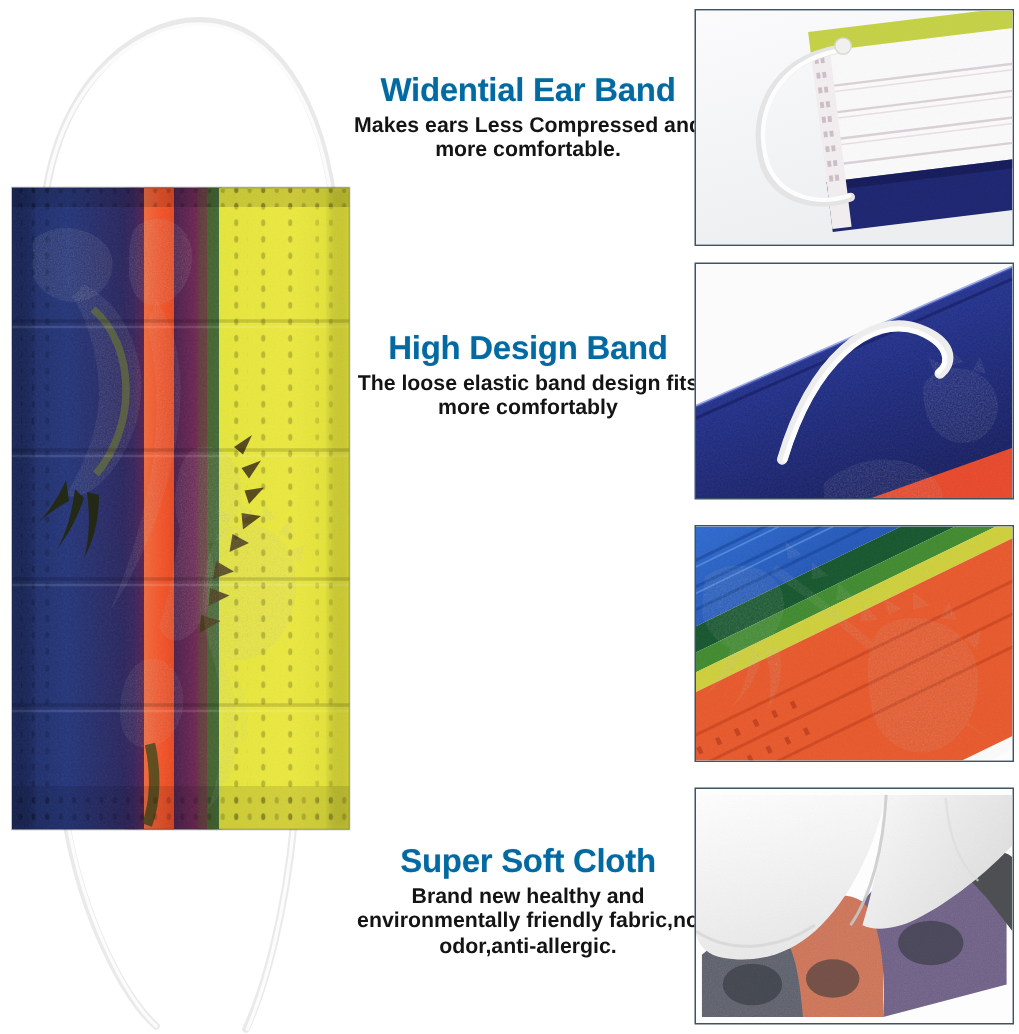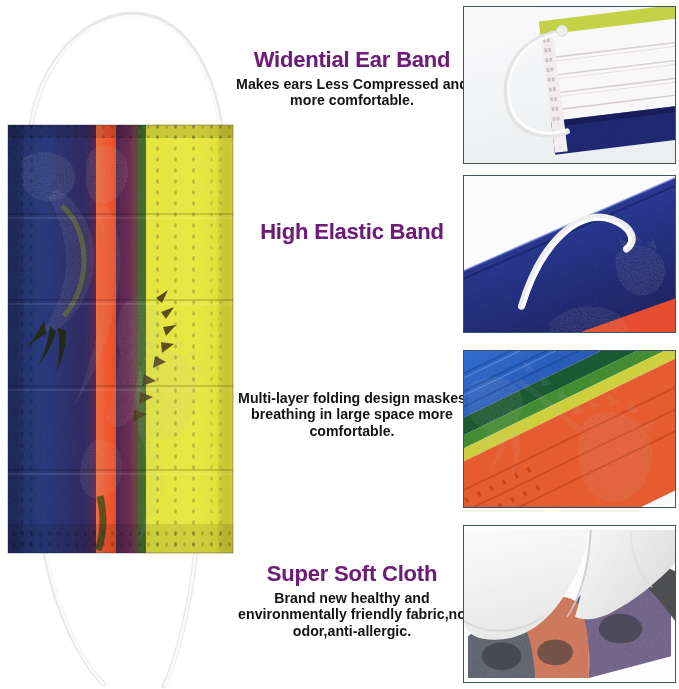--- a/index.html
+++ b/index.html
@@ -13,21 +13,21 @@
   .page{position:relative;width:679px;height:689px;background:#fff;}
 
   
   .hero{position:absolute;left:0;top:0;width:238px;height:689px;}
   .hero svg{position:absolute;left:0;top:0;}
 
   
   .features{position:absolute;left:236px;top:0;width:232px;height:689px;}
   .feature{position:absolute;left:0;width:232px;text-align:center;}
   .f-title{
-    color:#701a75;
+    color:#0369a1;
     font-size:22px;
     font-weight:bold;
     letter-spacing:-0.2px;
     line-height:1.12;
     margin:0 0 3px 0;
     white-space:nowrap;
     text-shadow:0 0 1px rgba(34,114,182,.28);
   }
   .f-desc{
     color:#141414;
@@ -274,25 +274,25 @@
   </div>
 
   <div class="features">
 
     <div class="feature f1">
       <div class="f-title">Widential Ear Band</div>
       <div class="f-desc">Makes ears Less Compressed and more comfortable.</div>
     </div>
 
     <div class="feature f2">
-      <div class="f-title">High Elastic Band</div>
+      <div class="f-title">High Design Band</div>
+      <div class="f-desc">The loose elastic band design fits more comfortably</div>
     </div>
 
     <div class="feature f3">
-      <div class="f-desc">Multi-layer folding design maskes breathing in large space more comfortable.</div>
     </div>
 
     <div class="feature f4">
       <div class="f-title">Super Soft Cloth</div>
       <div class="f-desc">Brand new healthy and environmentally friendly fabric,no odor,anti-allergic.</div>
     </div>
   </div>
 
   <div class="panels">
 

